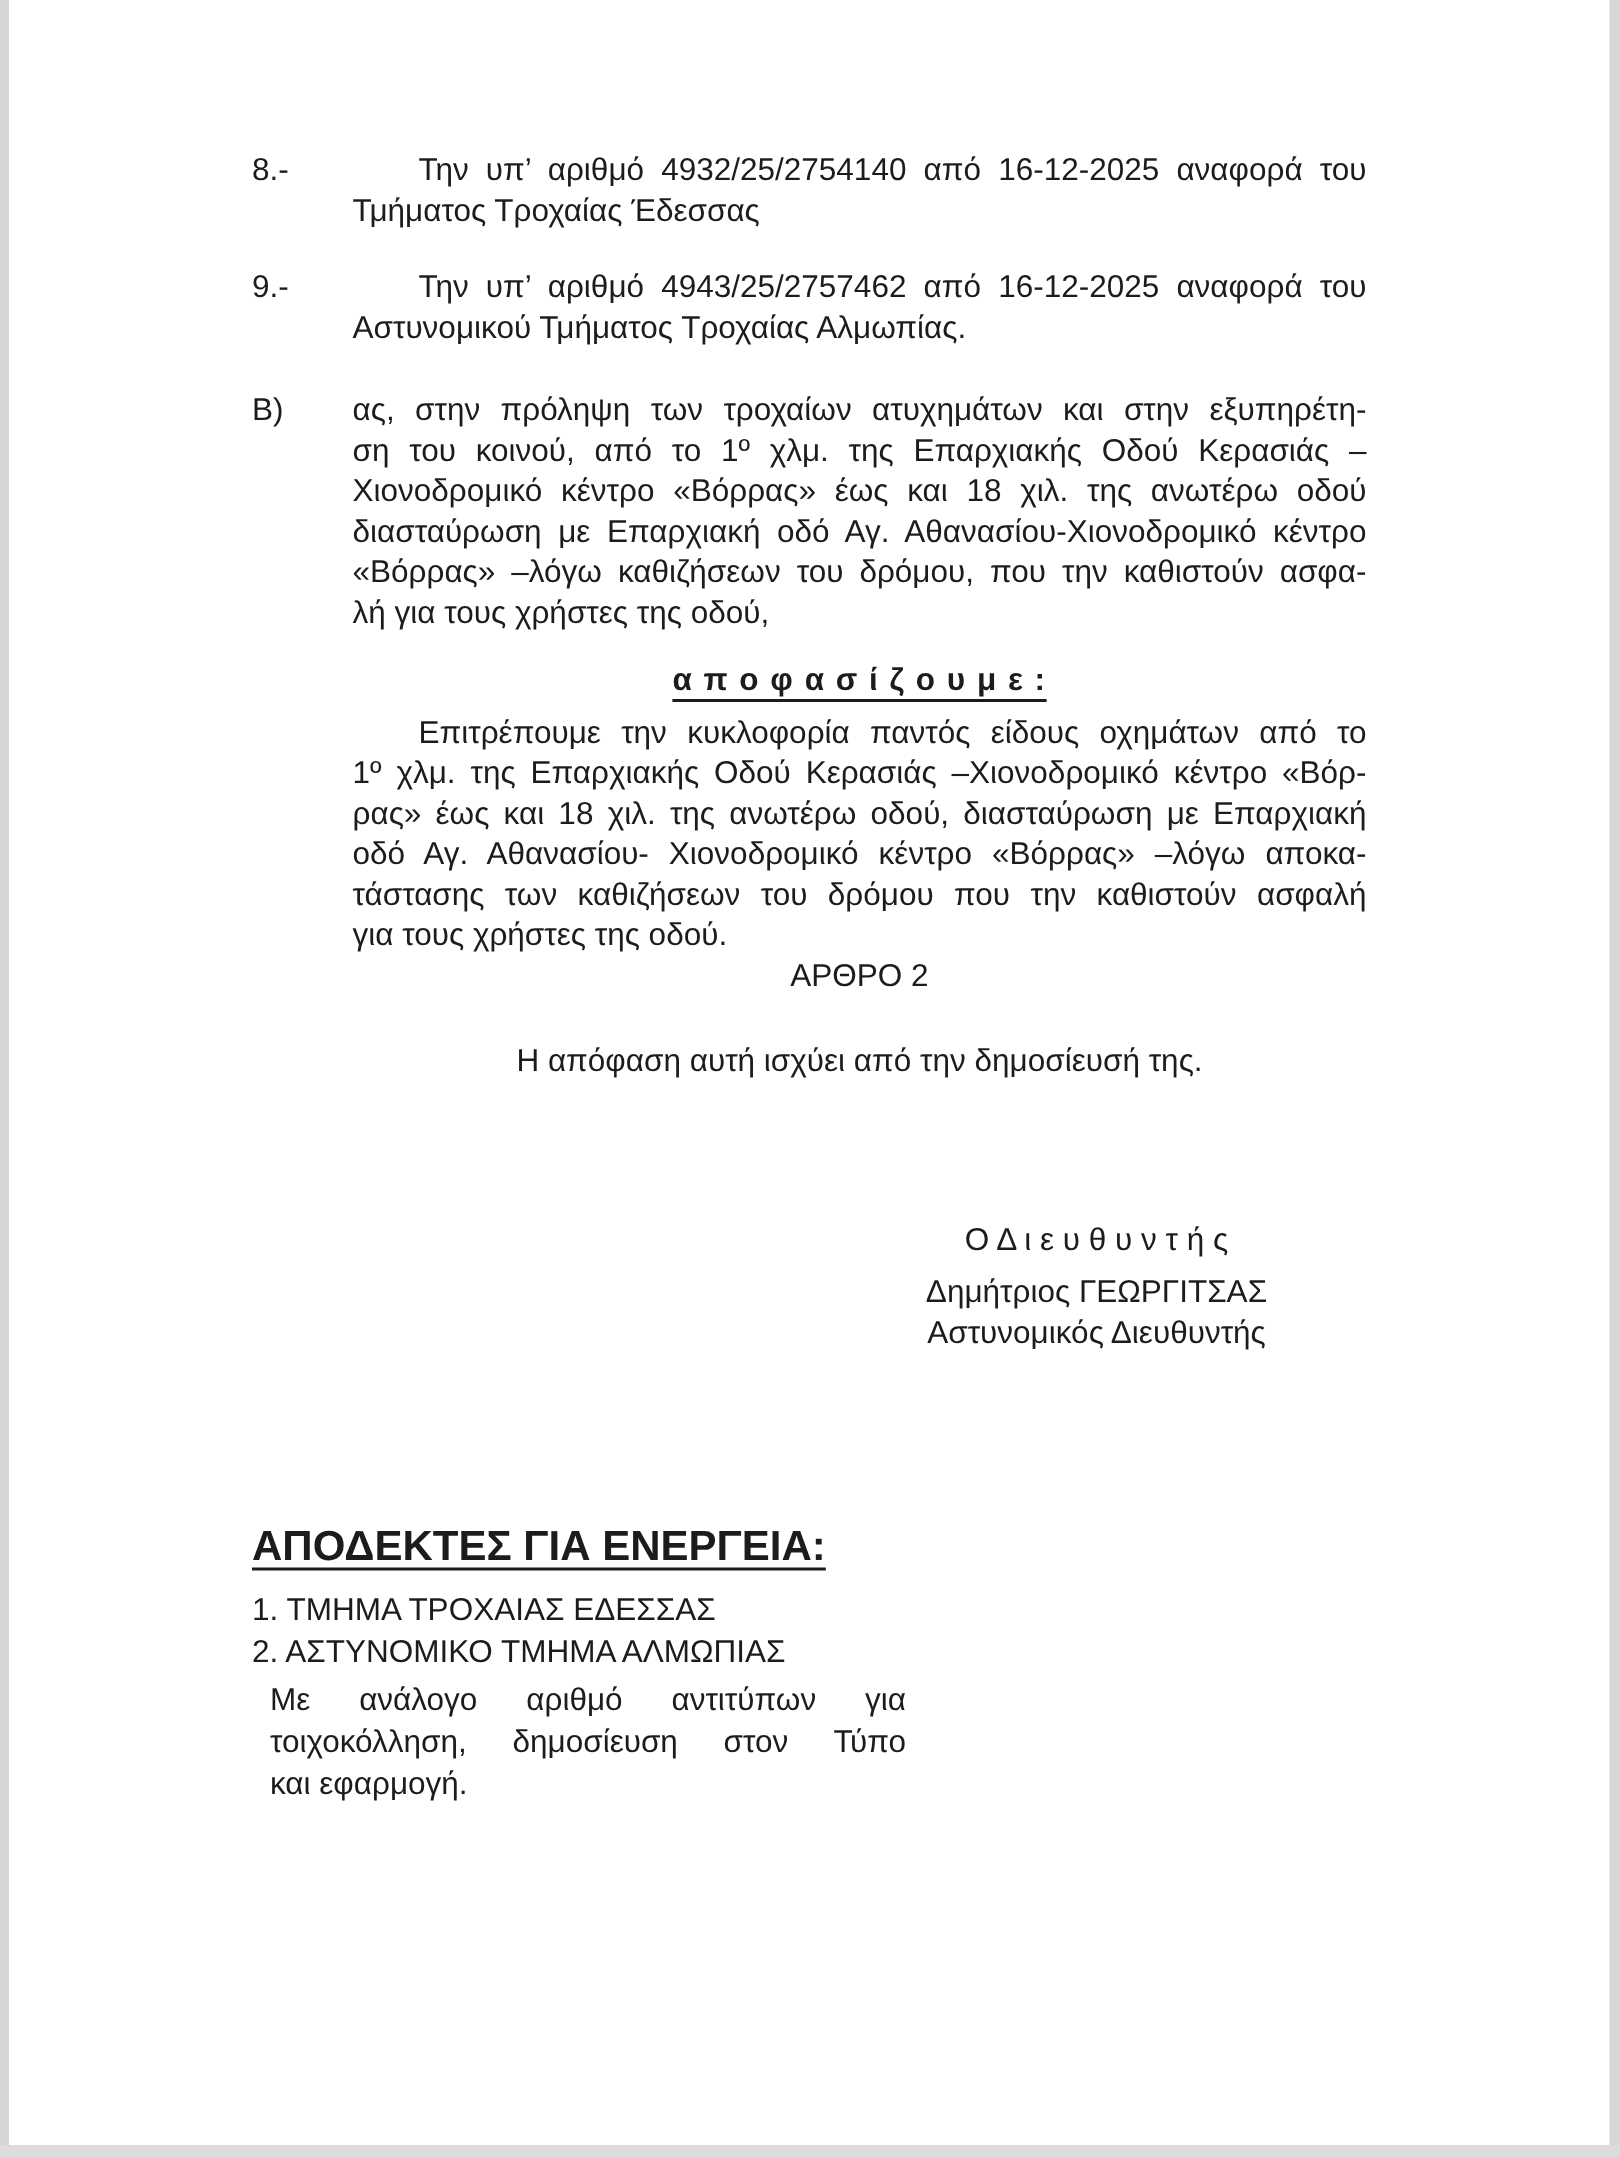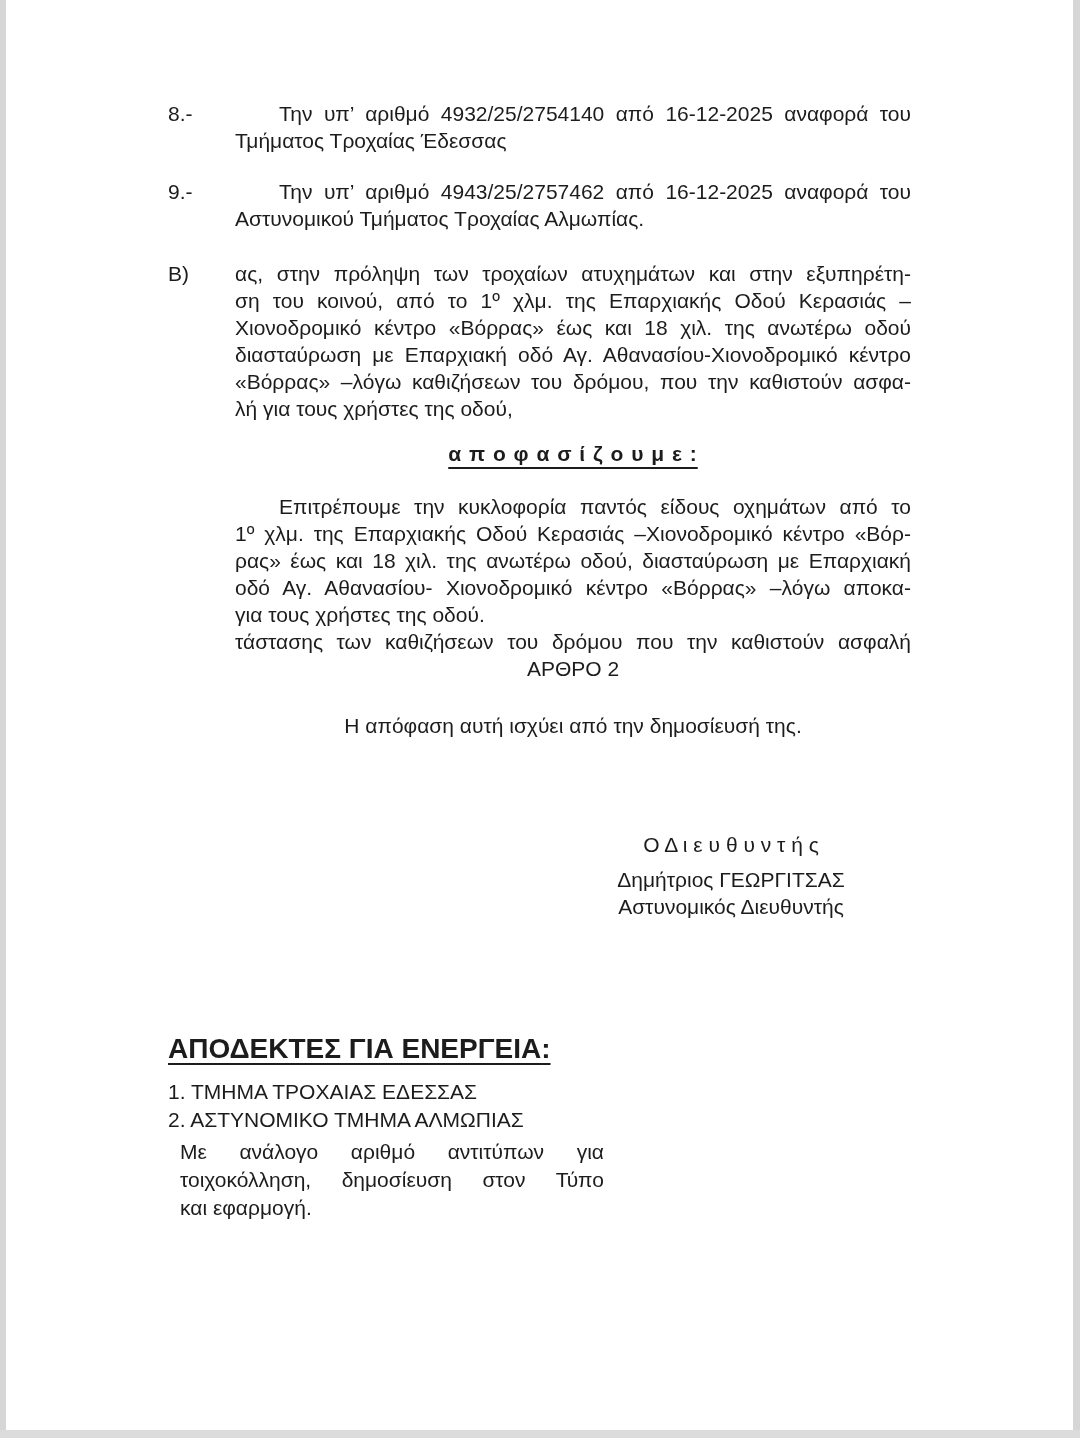--- a/index.html
+++ b/index.html
@@ -42,21 +42,21 @@
     font-weight:bold;
     letter-spacing:1px;
     text-align:center;
   }
   .decide span{
     text-decoration:underline;
     text-decoration-thickness:2px;
     text-underline-offset:6px;
   }
   .art1-title{margin-top:46px;}
-  .art1-par{margin-top:26px;}
+  .art1-par{margin-top:8px;}
   .art2-title{}
   .art2-body{margin-top:30px;}
 
   .signature{
     margin-top:92px;
     margin-left:551px;
     width:360px;
     text-align:center;
   }
   .sig-name{margin-top:8px;}
@@ -121,22 +121,22 @@
 
     <div class="center-heading decide">
       <span>α π ο φ α σ ί ζ ο υ μ ε  :</span>
     </div>
 
     <div class="col art1-par">
         <div class="ln ln-first">Επιτρέπουμε την κυκλοφορία παντός είδους οχημάτων από το</div>
         <div class="ln">1º χλμ. της Επαρχιακής Οδού Κερασιάς –Χιονοδρομικό κέντρο «Βόρ-</div>
         <div class="ln">ρας» έως και 18 χιλ. της ανωτέρω οδού, διασταύρωση με Επαρχιακή</div>
         <div class="ln">οδό Αγ. Αθανασίου- Χιονοδρομικό κέντρο «Βόρρας» –λόγω αποκα-</div>
+        <div class="ln">τάστασης των καθιζήσεων του δρόμου που την καθιστούν ασφαλή</div>
         <div class="ln ln-last">για τους χρήστες της οδού.</div>
-        <div class="ln">τάστασης των καθιζήσεων του δρόμου που την καθιστούν ασφαλή</div>
       </div>
 
     <div class="center-heading art2-title">ΑΡΘΡΟ 2</div>
     <div class="center-heading art2-body">Η απόφαση αυτή ισχύει από την δημοσίευσή της.</div>
 
     <div class="signature">
       <div>Ο Δ ι ε υ θ υ ν τ ή ς</div>
       <div class="sig-name">Δημήτριος ΓΕΩΡΓΙΤΣΑΣ</div>
       <div>Αστυνομικός Διευθυντής</div>
     </div>

